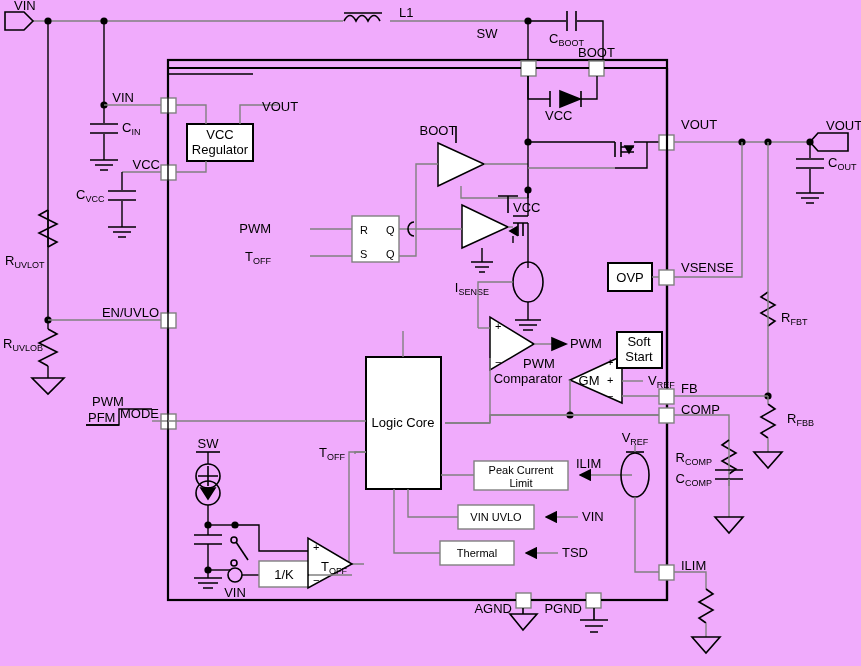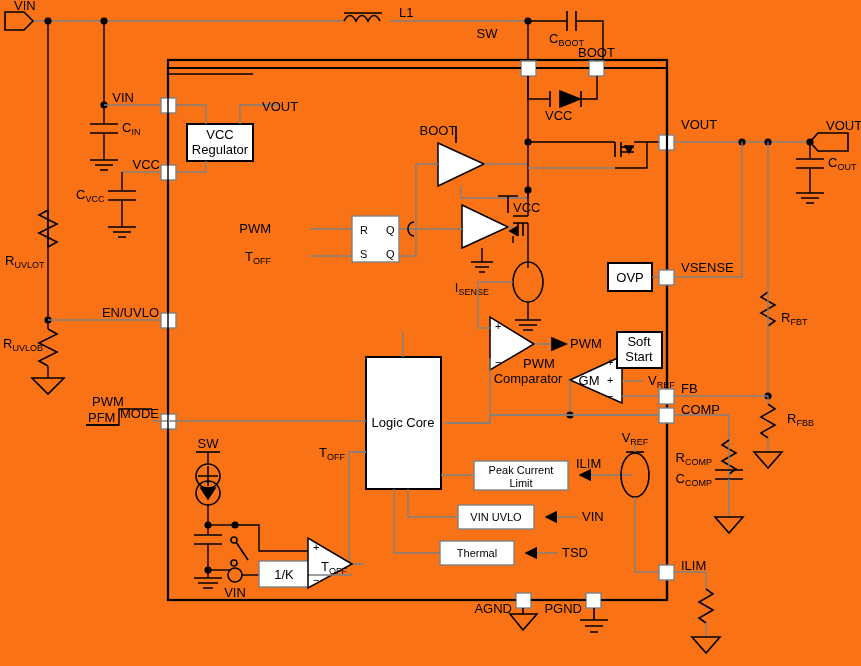--- a/index.html
+++ b/index.html
@@ -1,16 +1,16 @@
 <!DOCTYPE html>
 <html><head>
 <meta charset="utf-8">
 <style>
   html,body{margin:0;padding:0;background:#ffffff;}
-  #root{position:relative;width:861px;height:666px;background:#f97316;
+  #root{position:relative;width:861px;height:666px;background:#f0abfc;
         font-family:"Liberation Sans", sans-serif;overflow:hidden;}
   svg{position:absolute;left:0;top:0;width:861px;height:666px;}
   text{font-family:"Liberation Sans", sans-serif;fill:#000;}
   .lbl{font-size:13px;}
   .lbl-sm{font-size:11px;}
   .sub{font-size:9px;}
   .wire{stroke:#808080;stroke-width:1.4;fill:none;}
   .wire-d{stroke:#000;stroke-width:2.2;fill:none;}
   .wire-k{stroke:#000;stroke-width:1.4;fill:none;}
   .chip{stroke:#000;stroke-width:2.2;fill:none;}

